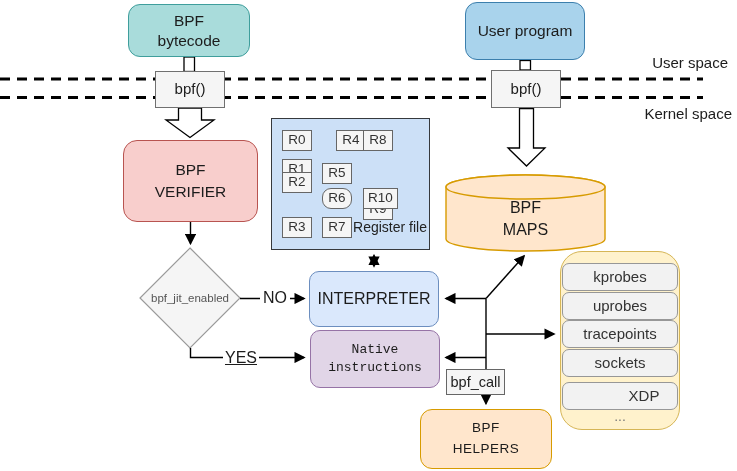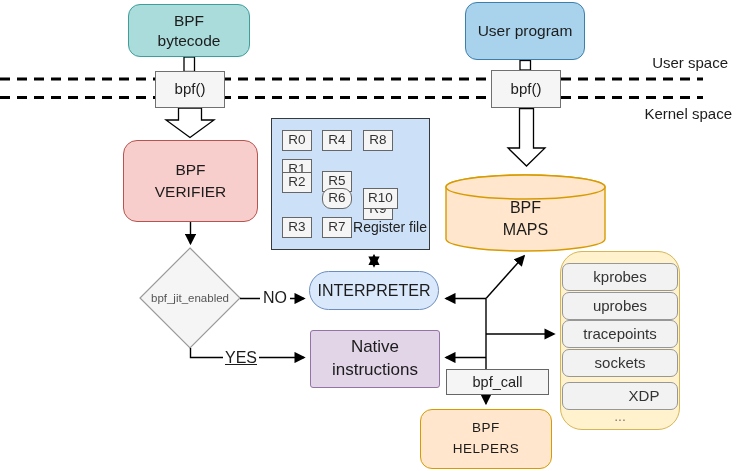--- a/index.html
+++ b/index.html
@@ -15,25 +15,25 @@
   .rounded{border-radius:12px;}
   .bytecode{left:128px;top:4px;width:122px;height:53px;background:var(--bytecode-fill);border:1px solid var(--bytecode-stroke);font-size:15.5px;}
   .userprog{left:465px;top:2px;width:120px;height:58px;background:var(--user-program-fill);border:1px solid var(--user-program-stroke);font-size:15.5px;}
   .syscall{background:var(--gray-fill);border:1px solid #707070;font-size:15px;}
   .syscall.left{left:155px;top:71px;width:70px;height:37px;}
   .syscall.right{left:491px;top:70px;width:70px;height:38px;}
   .verifier{left:123px;top:140px;width:135px;height:82px;background:var(--verifier-fill);border:1px solid var(--verifier-stroke);border-radius:14px;font-size:15.5px;line-height:1.45;}
   .regfile{left:271px;top:118px;width:159px;height:132px;background:var(--register-file-fill);border:1px solid var(--register-file-stroke);}
   .reg{position:absolute;width:30px;height:21px;background:var(--gray-fill);border:1px solid #666;display:flex;align-items:center;justify-content:center;font-size:13.5px;color:#333;box-sizing:border-box;}
   .regcaption{position:absolute;top:98px;height:21px;right:2px;display:flex;align-items:center;font-size:14px;color:#222;}
-  .interpreter{left:309px;top:271px;width:130px;height:39px;background:var(--interpreter-fill);border:1px solid var(--interpreter-stroke);border-radius:20px;font-size:16px;}
-  .native{left:310px;top:330px;width:130px;height:58px;background:var(--native-fill);border:1px solid var(--native-stroke);border-radius:3px;font-size:17px;line-height:1.35;}
+  .interpreter{left:309px;top:271px;width:130px;height:56px;background:var(--interpreter-fill);border:1px solid var(--interpreter-stroke);border-radius:10px;font-size:16px;}
+  .native{left:310px;top:330px;width:130px;height:58px;background:var(--native-fill);border:1px solid var(--native-stroke);border-radius:10px;font-size:13px;line-height:1.35;font-family:Liberation Mono, monospace;}
   .mapslabel{left:446px;top:195px;width:159px;height:48px;font-size:16px;line-height:1.35;}
   .helpers{left:420px;top:409px;width:132px;height:60px;background:var(--helpers-fill);border:1px solid var(--helpers-stroke);border-radius:12px;font-size:13.5px;line-height:1.55;letter-spacing:.5px;}
-  .bpfcall{left:446px;top:369px;width:103px;height:26px;background:var(--gray-fill);border:1px solid #666;font-size:14.5px;color:#222;}
+  .bpfcall{left:446px;top:369px;width:59px;height:26px;background:var(--gray-fill);border:1px solid #666;font-size:14.5px;color:#222;}
   .hooks{left:560px;top:251px;width:120px;height:179px;background:var(--hooks-fill);border:1px solid var(--hooks-stroke);border-radius:22px;}
   .hook{position:absolute;left:1px;width:116px;height:28px;background:#f2f2f2;border:1px solid #979797;border-radius:7px;display:flex;align-items:center;justify-content:center;font-size:15px;color:#333;box-sizing:border-box;}
   .hook.h0{top:11px;}.hook.h1{top:40px;}.hook.h2{top:68px;}.hook.h3{top:97px;}.hook.h4{top:130px;padding-left:48px;}
   .ellipsis{position:absolute;left:0;width:118px;top:155px;height:20px;display:flex;align-items:center;justify-content:center;font-size:14px;color:#7a7a7a;}
   .jitlabel{left:140px;top:248px;width:100px;height:100px;font-size:11.5px;color:#555;}
   .edgelbl{background:#ffffff;font-size:16px;padding:0 1px;}
   .no{left:260px;top:289px;width:30px;height:18px;}
   .yes{left:223px;top:349px;width:36px;height:18px;text-decoration:underline;}
   .spacelbl{font-size:15px;justify-content:flex-end;}
   .uspace{left:628px;top:54px;width:100px;height:18px;}
@@ -91,22 +91,22 @@
   <div class="node spacelbl kspace">Kernel space</div>
 
   <div class="node verifier">BPF
 VERIFIER</div>
 
   <div class="node regfile">
     <span class="reg" style="left:10px;top:11px;">R0</span>
     <span class="reg" style="left:10px;top:40px;">R1</span>
     <span class="reg" style="left:10px;top:53px;">R2</span>
     <span class="reg" style="left:10px;top:98px;">R3</span>
-    <span class="reg" style="left:50px;top:11px;">R4</span>
-    <span class="reg" style="left:50px;top:52px;text-align:right;">R5</span>
+    <span class="reg" style="left:64px;top:11px;">R4</span>
+    <span class="reg" style="left:50px;top:44px;text-align:right;">R5</span>
     <span class="reg" style="left:50px;top:69px;border-radius:9px;">R6</span>
     <span class="reg" style="left:50px;top:98px;">R7</span>
     <span class="reg" style="left:91px;top:11px;">R8</span>
     <span class="reg" style="left:91px;top:40px;margin-top:40px;">R9</span>
     <span class="reg" style="left:91px;top:69px;width:35px;">R10</span>
     <span class="regcaption">Register file</span>
   </div>
 
   <div class="node jitlabel">bpf_jit_enabled</div>
   <div class="node edgelbl no">NO</div>

